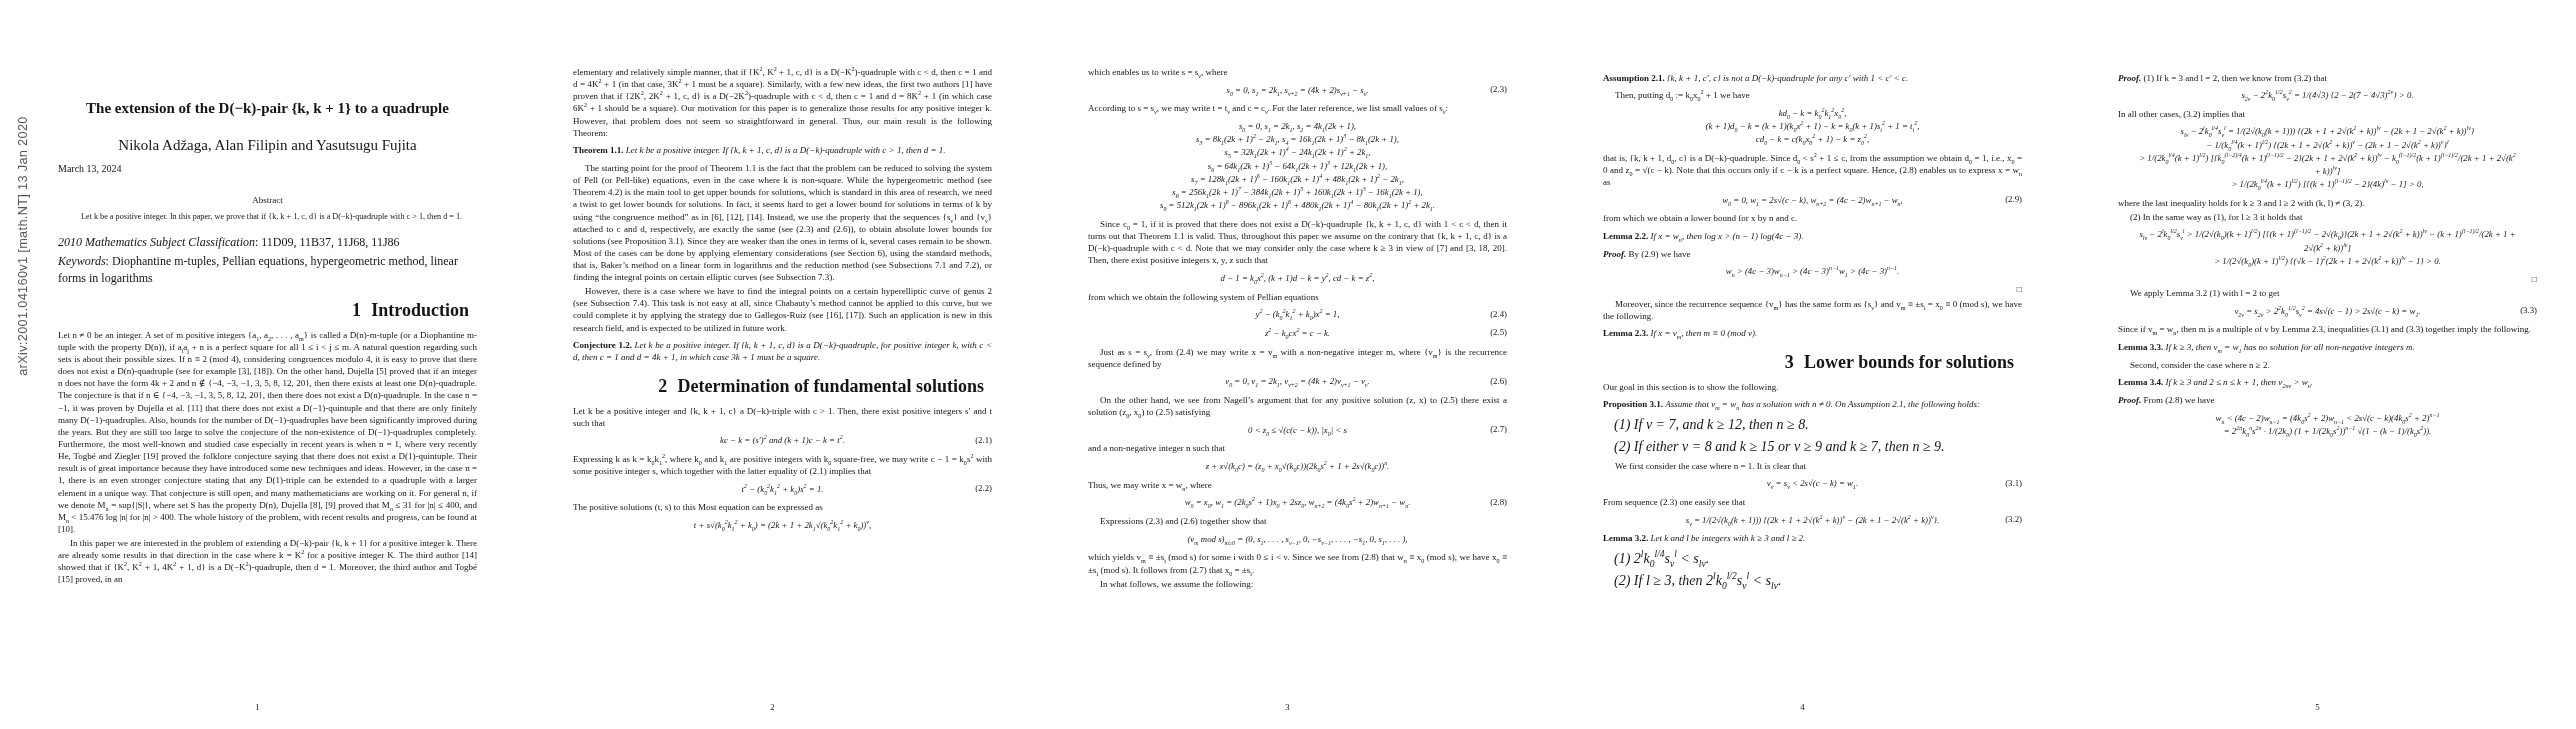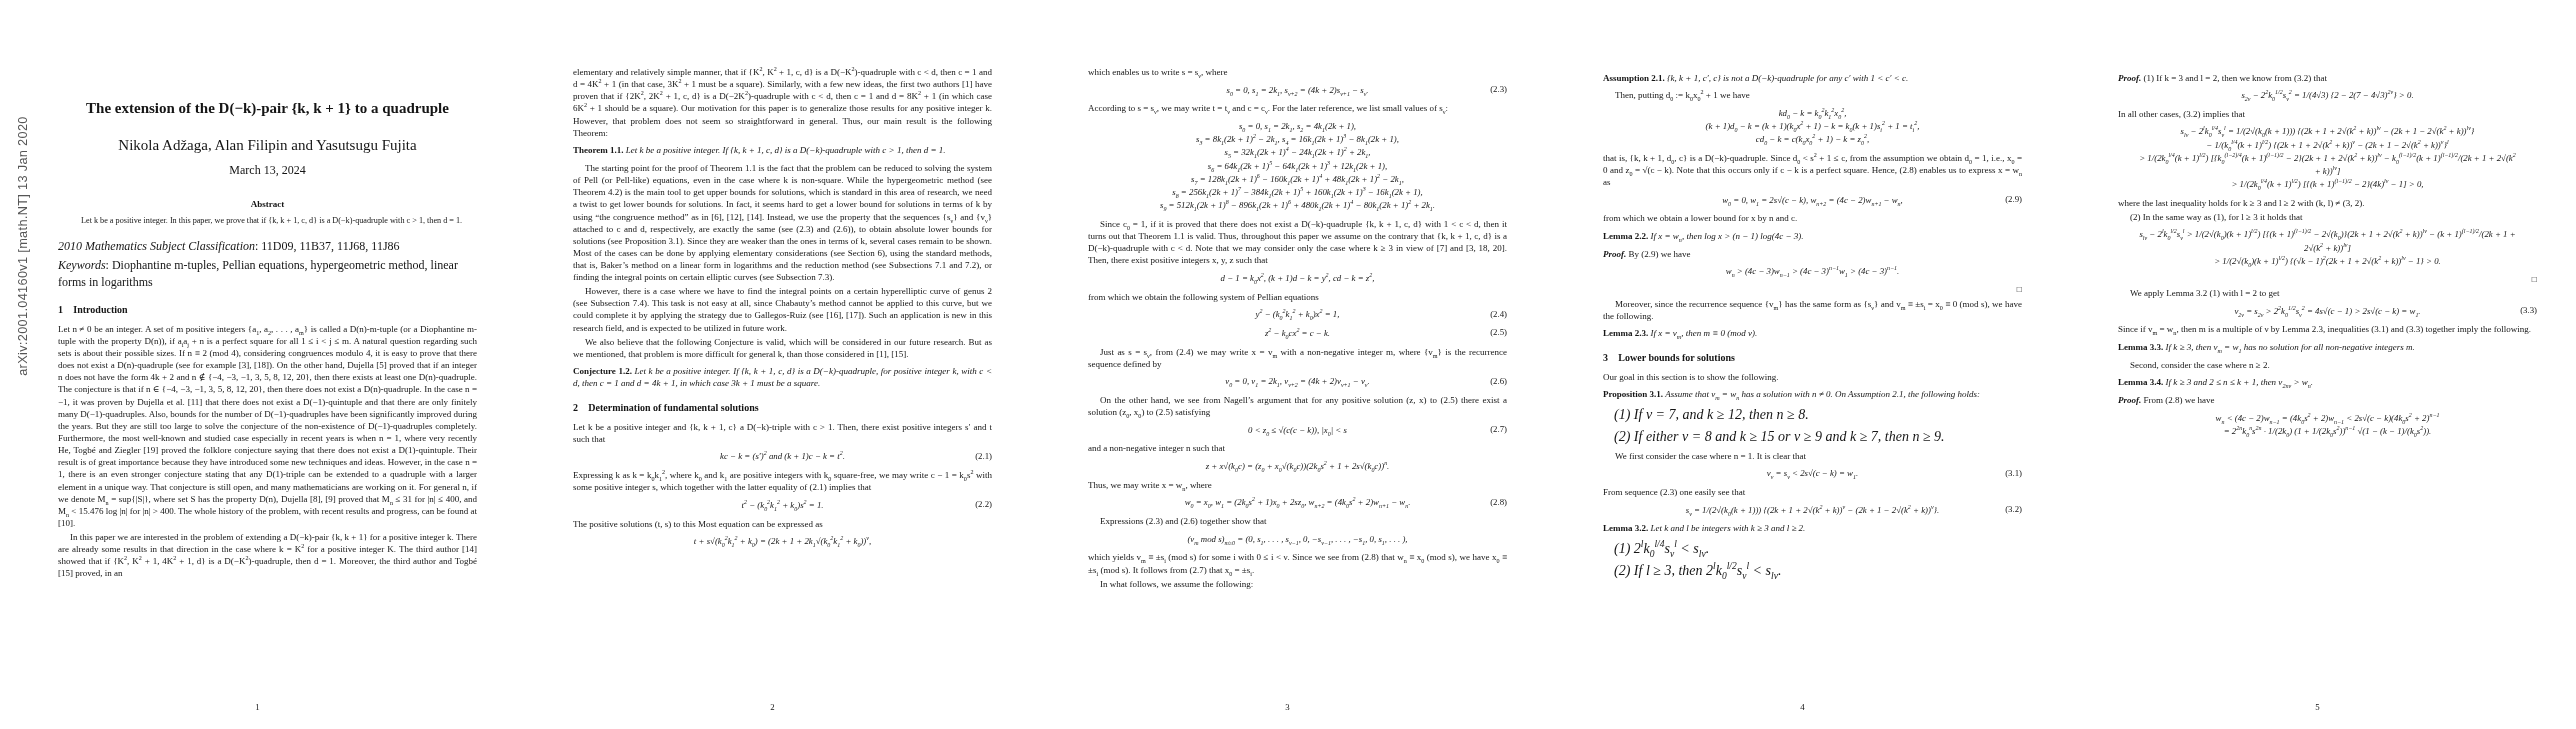--- a/index.html
+++ b/index.html
@@ -4,29 +4,29 @@
 <style>
   html,body { margin:0; padding:0; background:#ffffff; }
   body { width:2576px; height:729px; overflow:hidden; }
   .paper { display:flex; width:2576px; height:729px; background:#ffffff; }
   .page { width:515px; height:729px; position:relative; overflow:hidden;
           font-family:"Liberation Serif","DejaVu Serif",serif; color:#151515; background:#ffffff; }
   .content { position:absolute; left:58px; top:66px; width:419px; }
   
   .title { font-size:15px; font-weight:bold; text-align:center; margin:33px auto 18px; max-width:365px; line-height:1.3; }
   .authors { text-align:center; font-size:15px; margin:0 0 9.7px; }
-  .date { text-align:center; font-size:12px; margin:0 0 20.7px; }
-  .abs-head { text-align:center; font-weight:bold; font-size:9px; margin:0 0 6px; }
+  .date { text-align:left; font-size:10px; margin:0 0 20.7px; }
+  .abs-head { text-align:center; font-weight:normal; font-size:9px; margin:0 0 6px; }
   .abs-body { font-size:8.2px; line-height:1.4; margin:0 12px 12px; text-align:justify; text-indent:11px; }
   .meta { font-size:12px; line-height:1.45; margin:0 0 1.2px; }
   .meta .it { font-style:italic; }
   
   .para { font-size:9px; line-height:1.35; text-align:justify; margin:0 0 1.8px; text-indent:12px; }
   .noind { text-indent:0; }
-  .sec { font-size:10px; font-weight:bold; margin:12px 0 8px; }
+  .sec { font-size:18px; font-weight:bold; margin:12px 8px 8px;text-align:right; }
   .sec .num { margin-right:10.3px; }
   .thmp { font-size:9px; line-height:1.35; text-align:justify; margin:5.5px 0; }
   .thmp .lab { font-weight:bold; font-style:normal; }
   .thmp .txt { font-style:italic; }
   .proofp .lab { font-style:italic; }
   .liblock { font-size:14px; font-style:italic; line-height:1.35; margin:3px 0 3px 11px; }
   .eq { position:relative; margin:5.5px 0; font-size:8.8px; line-height:1.5; padding:0 20.7px; }
   .eqline { text-align:center; font-style:italic; }
   .eqnum { position:absolute; right:0; top:50%; transform:translateY(-50%); font-style:normal; font-size:8.8px;text-align:right; }
   .qedrow { text-align:right; font-style:normal; font-size:8.5px; margin:1.2px 0 3.6px; }
@@ -58,21 +58,20 @@
     </div>
     <div class="pageno">1</div>
   </div>
   <div class="page">
     <div class="content">
         <div class="blocks">
           <p class="para noind">elementary and relatively simple manner, that if {K<sup>2</sup>, K<sup>2</sup> + 1, c, d} is a D(−K<sup>2</sup>)-quadruple with c &lt; d, then c = 1 and d = 4K<sup>2</sup> + 1 (in that case, 3K<sup>2</sup> + 1 must be a square).  Similarly, with a few new ideas, the first two authors [1] have proven that if {2K<sup>2</sup>, 2K<sup>2</sup> + 1, c, d} is a D(−2K<sup>2</sup>)-quadruple with c &lt; d, then c = 1 and d = 8K<sup>2</sup> + 1 (in which case 6K<sup>2</sup> + 1 should be a square).  Our motivation for this paper is to generalize those results for any positive integer k.  However, that problem does not seem so straightforward in general.  Thus, our main result is the following Theorem:</p>
           <p class="thmp"><span class="lab">Theorem 1.1.</span><span class="txt"> Let k be a positive integer.  If {k, k + 1, c, d} is a D(−k)-quadruple with c &gt; 1, then d = 1.</span></p>
           <p class="para">The starting point for the proof of Theorem 1.1 is the fact that the problem can be reduced to solving the system of Pell (or Pell-like) equations, even in the case where k is non-square. While the hypergeometric method (see Theorem 4.2) is the main tool to get upper bounds for solutions, which is standard in this area of research, we need a twist to get lower bounds for solutions.  In fact, it seems hard to get a lower bound for solutions in terms of k by using “the congruence method” as in [6], [12], [14].  Instead, we use the property that the sequences {s<sub>ν</sub>} and {v<sub>ν</sub>} attached to c and d, respectively, are exactly the same (see (2.3) and (2.6)), to obtain absolute lower bounds for solutions (see Proposition 3.1).  Since they are weaker than the ones in terms of k, several cases remain to be shown.  Most of the cases can be done by applying elementary considerations (see Section 6), using the standard methods, that is, Baker’s method on a linear form in logarithms and the reduction method (see Subsections 7.1 and 7.2), or finding the integral points on certain elliptic curves (see Subsection 7.3).</p>
           <p class="para">However, there is a case where we have to find the integral points on a certain hyperelliptic curve of genus 2 (see Subsection 7.4).  This task is not easy at all, since Chabauty’s method cannot be applied to this curve, but we could complete it by applying the strategy due to Gallegos-Ruiz (see [16], [17]).  Such an application is new in this research field, and is expected to be utilized in future work.</p>
-          <p class="para">We also believe that the following Conjecture is valid, which will be considered in our future research.  But as we mentioned, that problem is more difficult for general k, than those considered in [1], [15].</p>
           <p class="thmp"><span class="lab">Conjecture 1.2.</span><span class="txt"> Let k be a positive integer.  If {k, k + 1, c, d} is a D(−k)-quadruple, for positive integer k, with c &lt; d, then c = 1 and d = 4k + 1, in which case 3k + 1 must be a square.</span></p>
           <div class="sec"><span class="num">2</span><span>Determination of fundamental solutions</span></div>
           <p class="para noind">Let k be a positive integer and {k, k + 1, c} a D(−k)-triple with c &gt; 1.  Then, there exist positive integers s′ and t such that</p>
           <div class="eq">
             <div class="eqline">kc − k = (s′)<sup>2</sup>   and   (k + 1)c − k = t<sup>2</sup>.</div>
             <span class="eqnum">(2.1)</span>
           </div>
           <p class="para noind">Expressing k as k = k<sub>0</sub>k<sub>1</sub><sup>2</sup>, where k<sub>0</sub> and k<sub>1</sub> are positive integers with k<sub>0</sub> square-free, we may write c − 1 = k<sub>0</sub>s<sup>2</sup> with some positive integer s, which together with the latter equality of (2.1) implies that</p>
           <div class="eq">
             <div class="eqline">t<sup>2</sup> − (k<sub>0</sub><sup>2</sup>k<sub>1</sub><sup>2</sup> + k<sub>0</sub>)s<sup>2</sup> = 1.</div>

